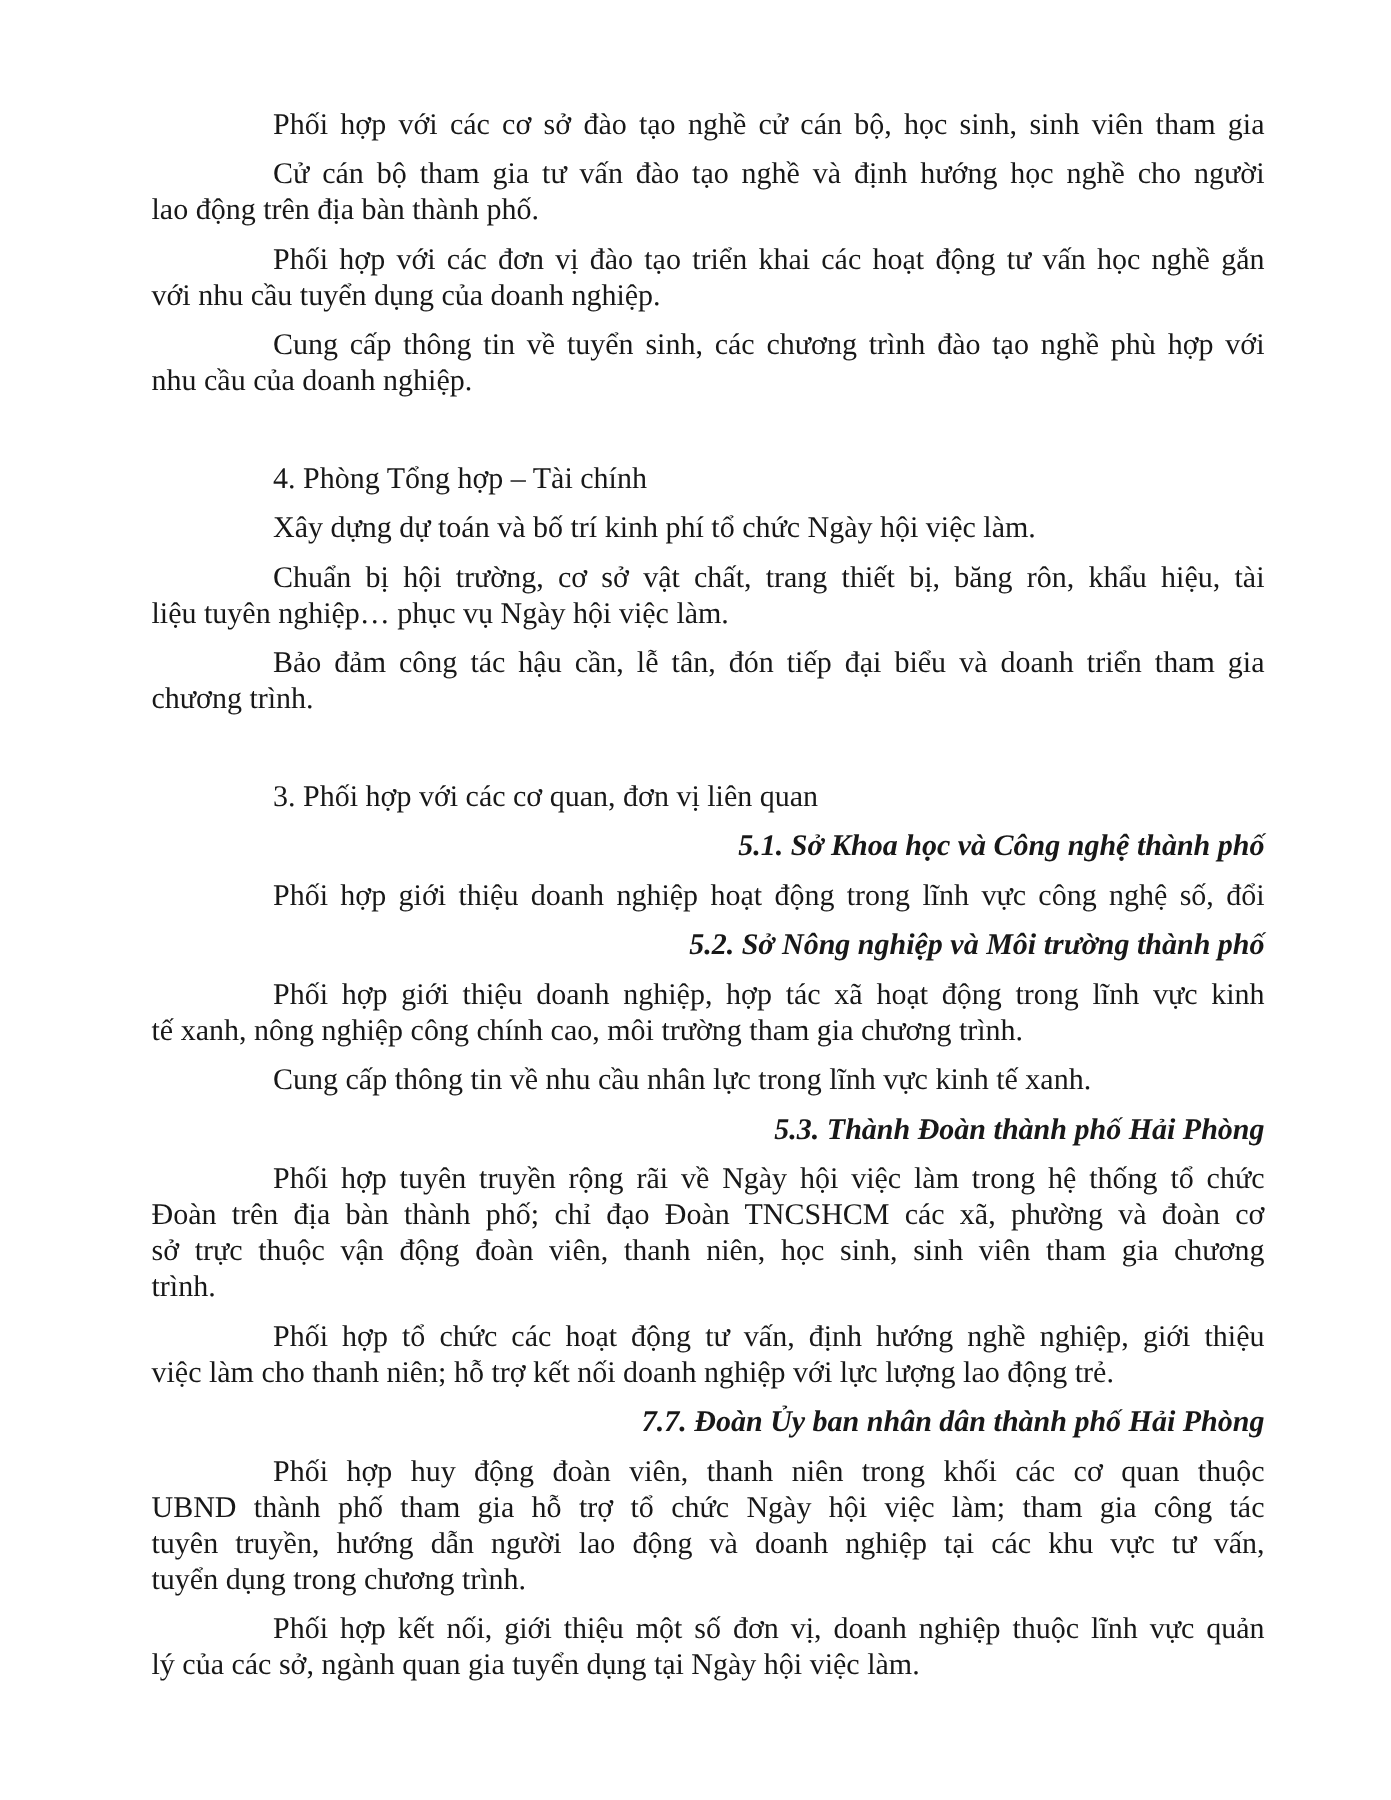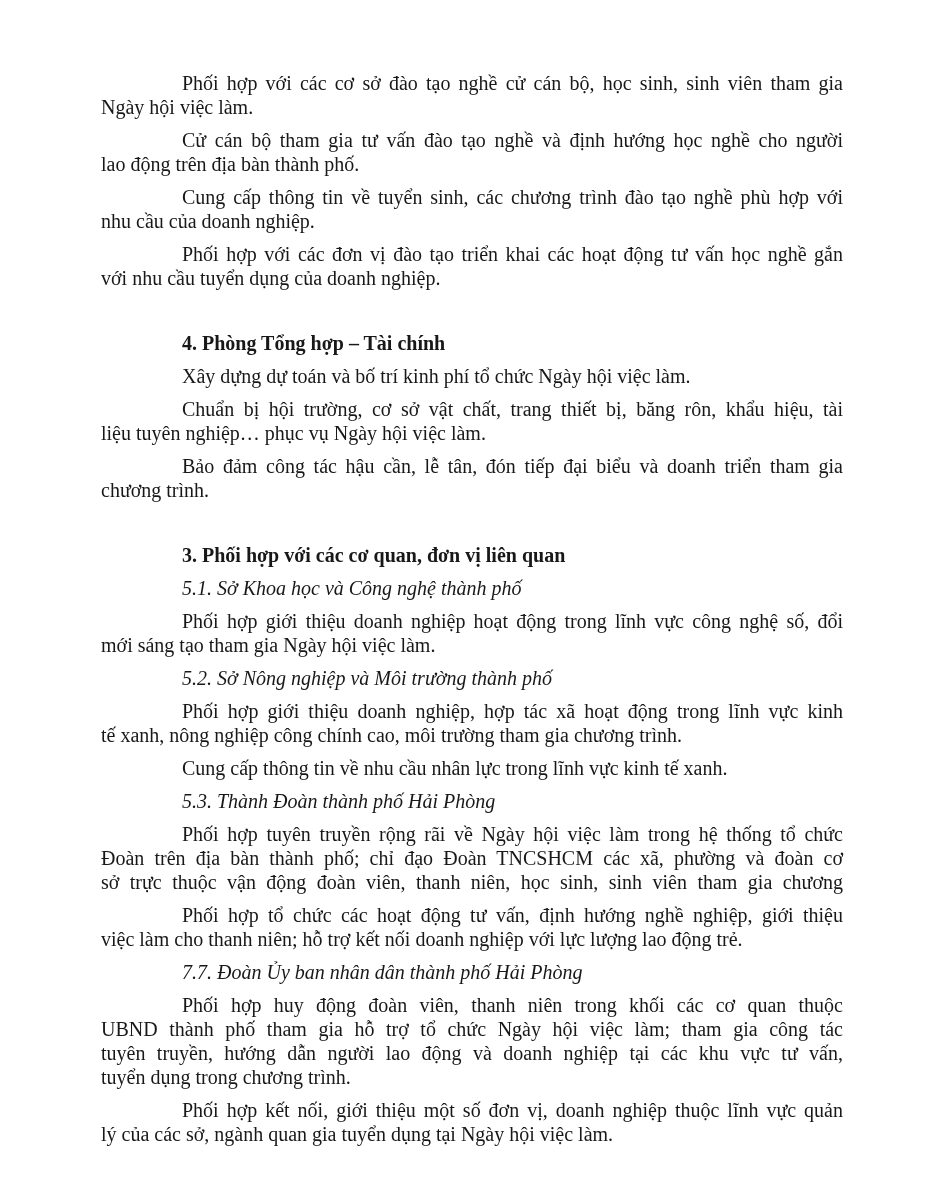--- a/index.html
+++ b/index.html
@@ -21,90 +21,90 @@
   }
   .content {
     position: absolute;
     top: 71px;
     left: 101px;
     width: 742px;
   }
   .block { margin-top: 9px; }
   .block:first-child { margin-top: 0; }
   .heading {
-    font-weight: 700;
+    font-weight: 400;
     text-indent: 81px;
     margin-top: 41px;
   }
   .subheading {
-    font-weight: 400;
+    font-weight: 700;
     font-style: italic;
     text-indent: 81px;
+    text-align: right;
   }
   .line {
     text-align: justify;
   }
   .line.first { text-indent: 81px; }
   .line.full {
     text-align-last: justify;
     word-spacing: -1px;
   }
 </style>
 </head>
 <body>
 
 <div class="page">
   <div class="content" id="content">
       <div class="block para">
         <div class="line first full">Phối hợp với các cơ sở đào tạo nghề cử cán bộ, học sinh, sinh viên tham gia</div>
-        <div class="line">Ngày hội việc làm.</div>
       </div>
       <div class="block para">
         <div class="line first full">Cử cán bộ tham gia tư vấn đào tạo nghề và định hướng học nghề cho người</div>
         <div class="line">lao động trên địa bàn thành phố.</div>
       </div>
       <div class="block para">
+        <div class="line first full">Phối hợp với các đơn vị đào tạo triển khai các hoạt động tư vấn học nghề gắn</div>
+        <div class="line">với nhu cầu tuyển dụng của doanh nghiệp.</div>
+      </div>
+      <div class="block para">
         <div class="line first full">Cung cấp thông tin về tuyển sinh, các chương trình đào tạo nghề phù hợp với</div>
         <div class="line">nhu cầu của doanh nghiệp.</div>
-      </div>
-      <div class="block para">
-        <div class="line first full">Phối hợp với các đơn vị đào tạo triển khai các hoạt động tư vấn học nghề gắn</div>
-        <div class="line">với nhu cầu tuyển dụng của doanh nghiệp.</div>
       </div>
       <div class="block heading">4. Phòng Tổng hợp – Tài chính</div>
       <div class="block para">
         <div class="line first">Xây dựng dự toán và bố trí kinh phí tổ chức Ngày hội việc làm.</div>
       </div>
       <div class="block para">
         <div class="line first full">Chuẩn bị hội trường, cơ sở vật chất, trang thiết bị, băng rôn, khẩu hiệu, tài</div>
         <div class="line">liệu tuyên nghiệp… phục vụ Ngày hội việc làm.</div>
       </div>
       <div class="block para">
         <div class="line first full">Bảo đảm công tác hậu cần, lễ tân, đón tiếp đại biểu và doanh triển tham gia</div>
         <div class="line">chương trình.</div>
       </div>
       <div class="block heading">3. Phối hợp với các cơ quan, đơn vị liên quan</div>
       <div class="block subheading">5.1. Sở Khoa học và Công nghệ thành phố</div>
       <div class="block para">
         <div class="line first full">Phối hợp giới thiệu doanh nghiệp hoạt động trong lĩnh vực công nghệ số, đổi</div>
-        <div class="line">mới sáng tạo tham gia Ngày hội việc làm.</div>
       </div>
       <div class="block subheading">5.2. Sở Nông nghiệp và Môi trường thành phố</div>
       <div class="block para">
         <div class="line first full">Phối hợp giới thiệu doanh nghiệp, hợp tác xã hoạt động trong lĩnh vực kinh</div>
         <div class="line">tế xanh, nông nghiệp công chính cao, môi trường tham gia chương trình.</div>
       </div>
       <div class="block para">
         <div class="line first">Cung cấp thông tin về nhu cầu nhân lực trong lĩnh vực kinh tế xanh.</div>
       </div>
       <div class="block subheading">5.3. Thành Đoàn thành phố Hải Phòng</div>
       <div class="block para">
         <div class="line first full">Phối hợp tuyên truyền rộng rãi về Ngày hội việc làm trong hệ thống tổ chức</div>
         <div class="line full">Đoàn trên địa bàn thành phố; chỉ đạo Đoàn TNCSHCM các xã, phường và đoàn cơ</div>
         <div class="line full">sở trực thuộc vận động đoàn viên, thanh niên, học sinh, sinh viên tham gia chương</div>
+        <div class="line">trình.</div>
       </div>
       <div class="block para">
         <div class="line first full">Phối hợp tổ chức các hoạt động tư vấn, định hướng nghề nghiệp, giới thiệu</div>
         <div class="line">việc làm cho thanh niên; hỗ trợ kết nối doanh nghiệp với lực lượng lao động trẻ.</div>
       </div>
       <div class="block subheading">7.7. Đoàn Ủy ban nhân dân thành phố Hải Phòng</div>
       <div class="block para">
         <div class="line first full">Phối hợp huy động đoàn viên, thanh niên trong khối các cơ quan thuộc</div>
         <div class="line full">UBND thành phố tham gia hỗ trợ tổ chức Ngày hội việc làm; tham gia công tác</div>
         <div class="line full">tuyên truyền, hướng dẫn người lao động và doanh nghiệp tại các khu vực tư vấn,</div>

